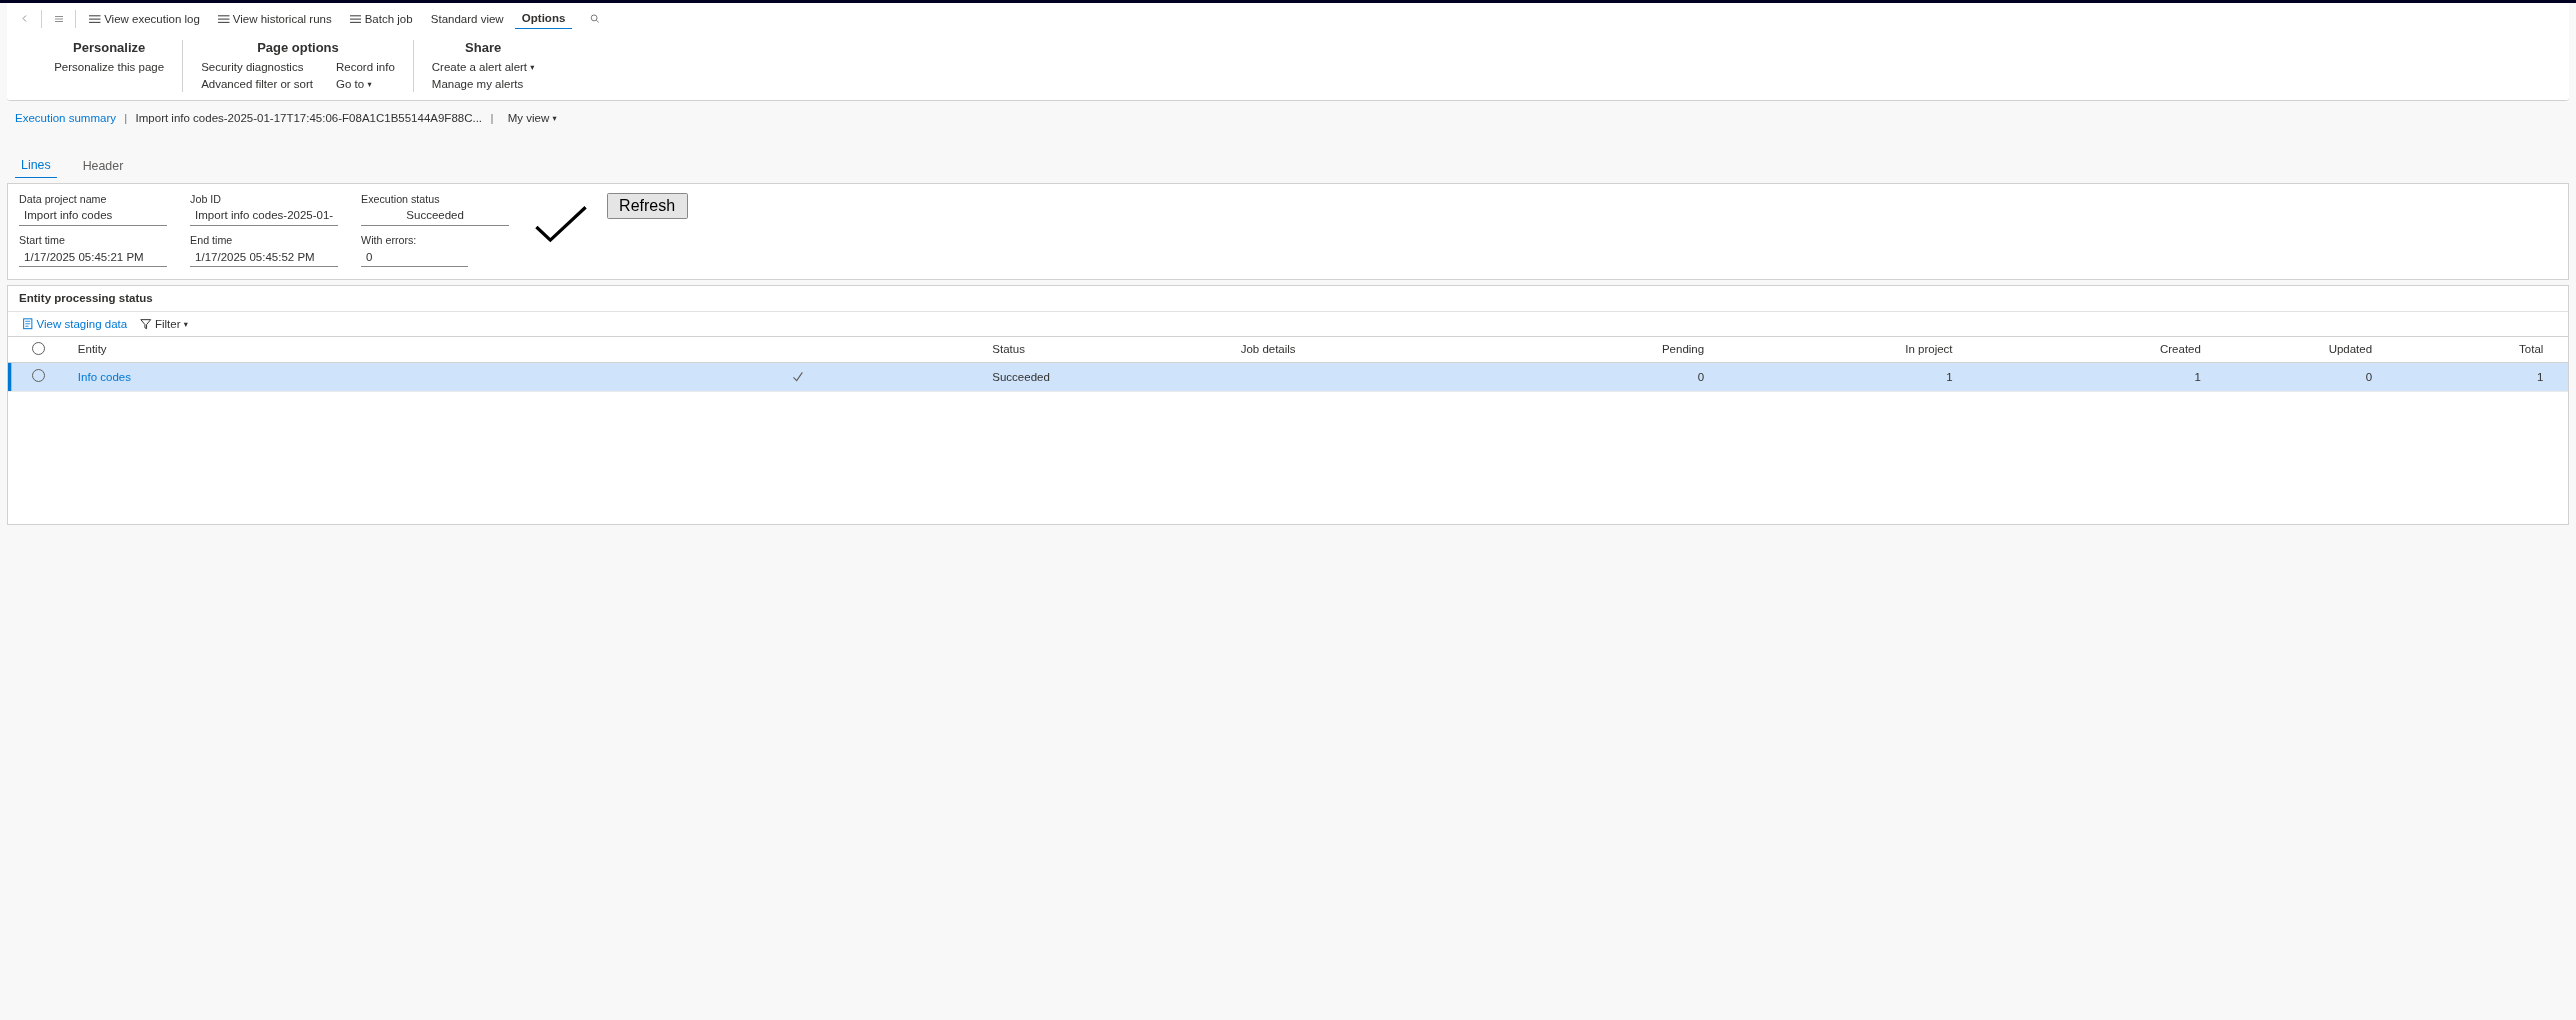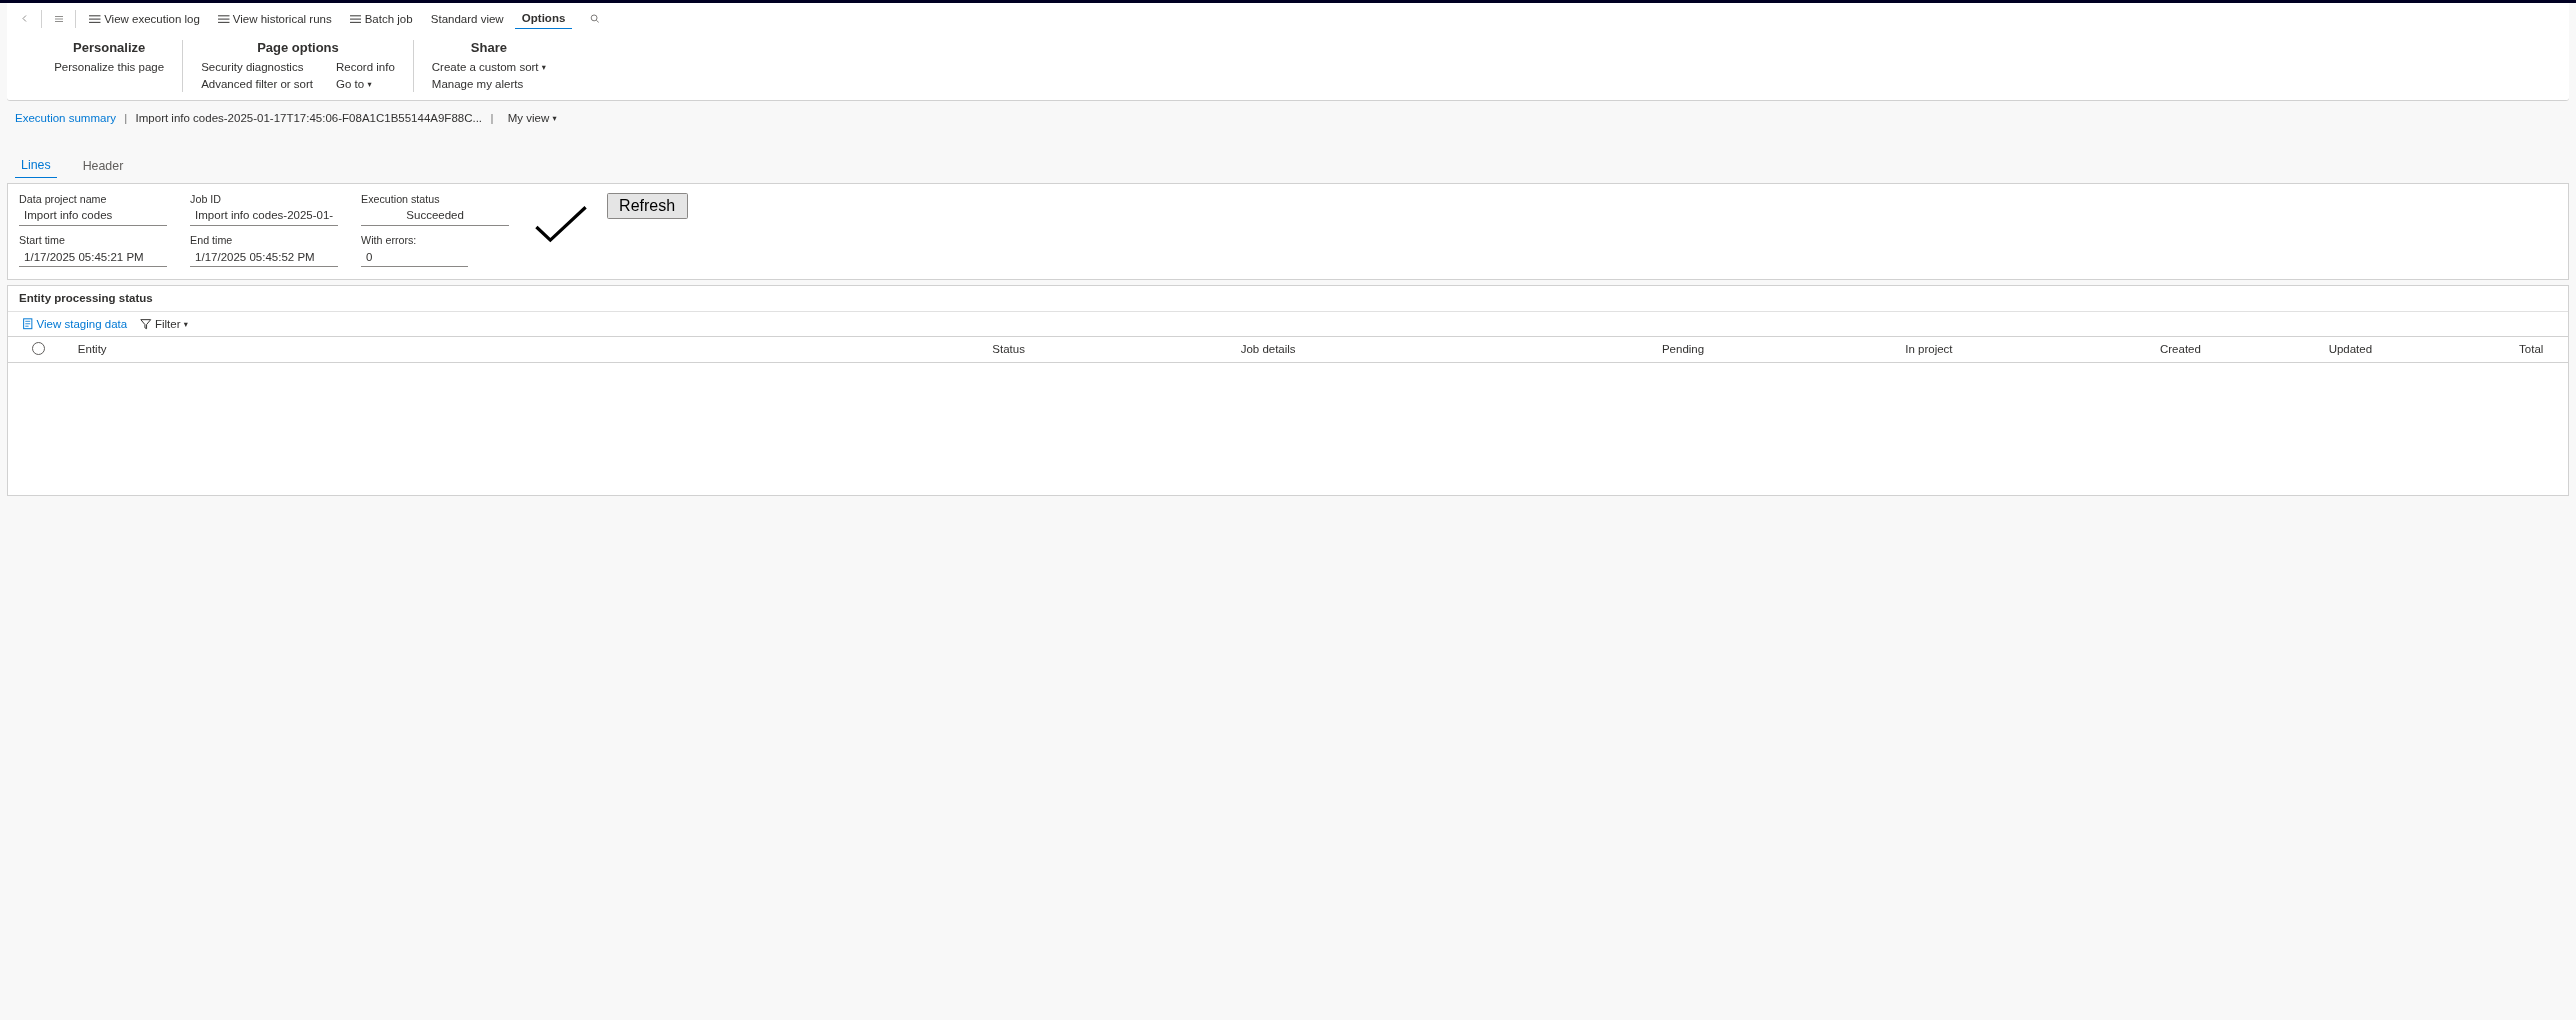--- a/index.html
+++ b/index.html
@@ -157,21 +157,21 @@
               <span class="chev">▾</span>
             </button>
         </div>
       </div>
     </div>
     <div class="ap-group">
       <div class="ap-group-title">Share</div>
       <div class="ap-group-body">
         <div class="ap-group-col">
           <button class="ap-link">
-              <span>Create a custom sort</span>
+              <span>Create a alert alert</span>
               <span class="chev">▾</span>
             </button>
           <button class="ap-link">
               <span>Manage my alerts</span>
             </button>
         </div>
       </div>
     </div>
   </div>
 </div>
@@ -264,17 +264,31 @@
         <th style="width:132px">Status</th>
         <th style="width:132px">Job details</th>
         <th class="num" style="width:132px">Pending</th>
         <th class="num" style="width:132px">In project</th>
         <th class="num" style="width:132px">Created</th>
         <th class="num" style="width:91px">Updated</th>
         <th class="num" style="width:91px">Total</th>
       </tr>
     </thead>
     <tbody id="grid-body">
+        <tr class="row-sel row-sel-border">
+          <td class="sel-col"><span class="radio"></span></td>
+          <td><span class="link-cell">Info codes</span></td>
+          <td><span class="tiny-check"><svg width="13" height="13" viewBox="0 0 16 16">
+                <path d="M3 9l4 4 7-10" fill="none" stroke="#605e5c" stroke-width="1.4"></path>
+              </svg></span></td>
+          <td>Succeeded</td>
+          <td></td>
+          <td class="num">0</td>
+          <td class="num">1</td>
+          <td class="num">1</td>
+          <td class="num">0</td>
+          <td class="num">1</td>
+        </tr>
       </tbody>
   </table>
   <div style="height:132px"></div>
 </div>
 
 
 </body></html>

